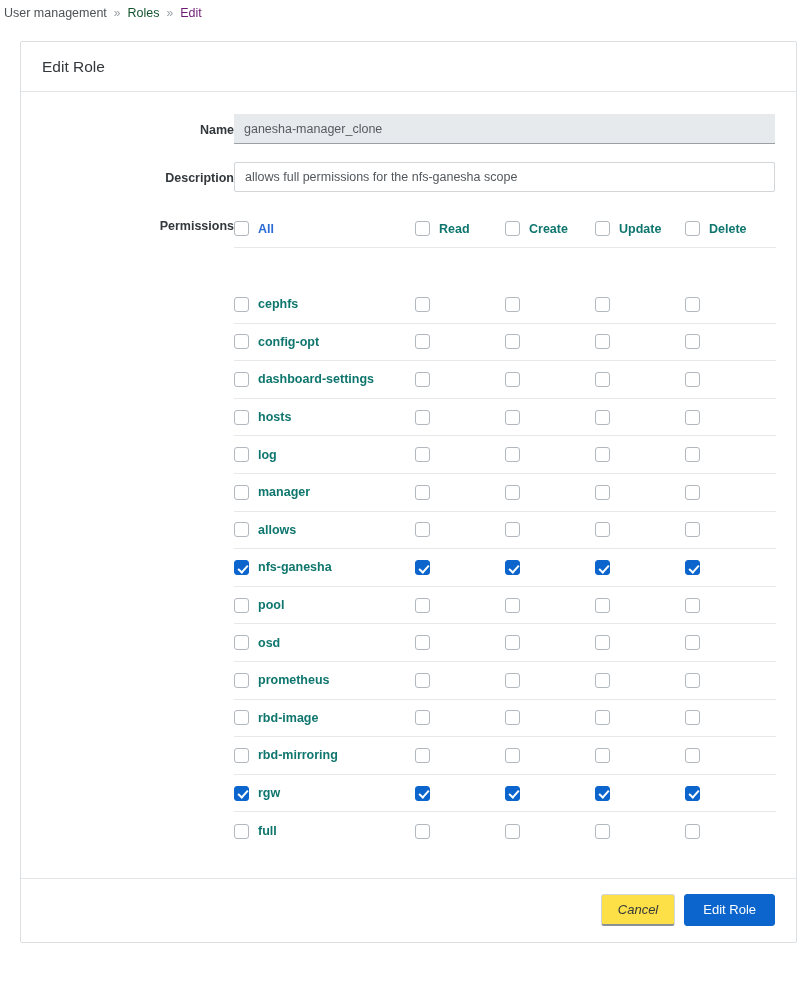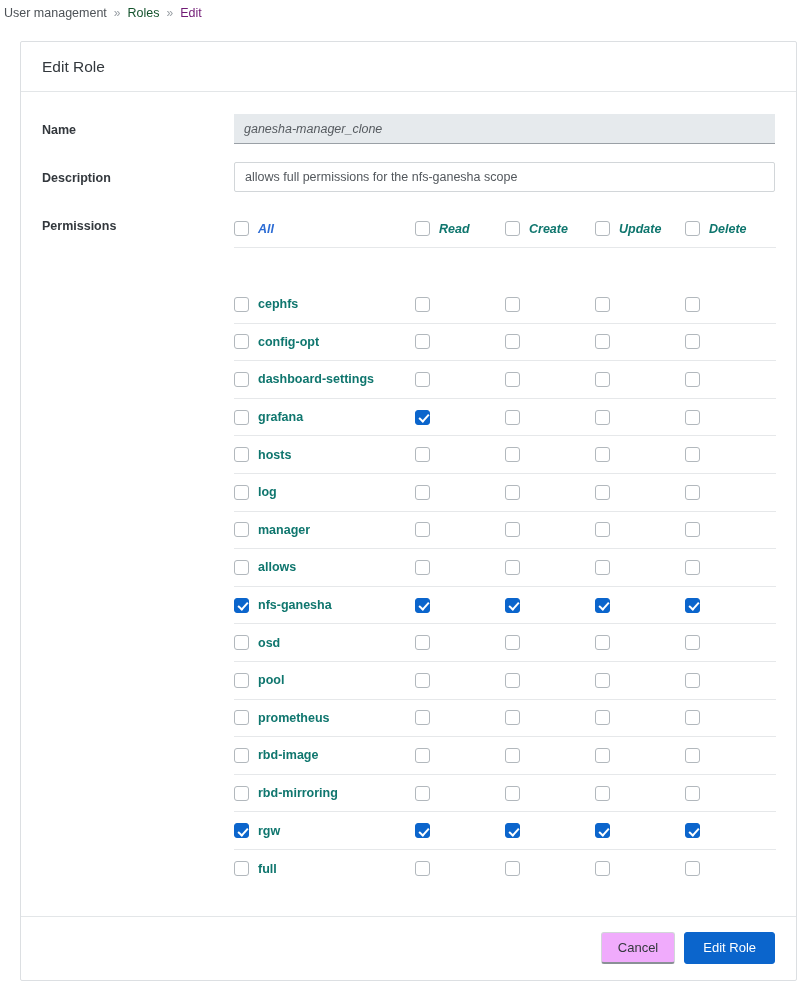--- a/index.html
+++ b/index.html
@@ -57,20 +57,21 @@
     align-items: flex-start;
     margin-bottom: 18px;
   }
   .form-label {
     width: 192px;
     flex: 0 0 192px;
     font-size: 12.5px;
     font-weight: bold;
     color: #33383d;
     padding-top: 9px;
+    text-align: right;
   }
   .form-control-wrap { flex: 1 1 auto; }
 
   .inp {
     width: 100%;
     height: 30px;
     font-size: 12.5px;
     font-family: "Liberation Sans", sans-serif;
     color: #53585d;
     padding: 0 10px;
@@ -79,35 +80,33 @@
     background: #fff;
     outline: none;
   }
   .inp.disabled {
     background: #e6eaed;
     border: none;
     border-bottom: 1px solid #9aa0a6;
     border-radius: 0;
     color: #5b6view;
     color: #565b60;
-    font-style: italic;
   }
 
   
   .perm-row {
     display: flex;
     align-items: center;
     height: 37.6px;
     border-bottom: 1px solid #e6e8ea;
   }
   .perm-row.header {
     height: 38px;
     border-bottom: 1px solid #e6e8ea;
     margin-bottom: 0;
-    font-style: italic;
   }
   .perm-row.header .cell-scope .lbl { color: #2b6bd4; font-weight: bold; }
   .perm-row.last { border-bottom: none; }
 
   .cell-scope {
     width: 181px;
     flex: 0 0 181px;
     display: flex;
     align-items: center;
     gap: 9px;
@@ -170,24 +169,25 @@
   .btn {
     font-family: "Liberation Sans", sans-serif;
     font-size: 13px;
     border-radius: 3px;
     cursor: pointer;
     height: 32px;
     padding: 0 16px;
     line-height: 30px;
   }
   .btn-secondary {
-    background: #f0abfc;
+    background: #fde047;
     border: 1px solid #d2d6d9;
     border-bottom: 2px solid #8a9096;
     color: #33383d;
+    font-style: italic;
   }
   .btn-primary {
     background: #0b65cc;
     border: 1px solid #0b65cc;
     color: #fff;
     padding: 0 18px;
   }
 </style>
 </head>
 <body>
@@ -299,38 +299,20 @@
               <div class="cell-perm">
                 <span class="cb"></span>
               </div>
               <div class="cell-perm wide">
                 <span class="cb"></span>
               </div>
             </div>
             <div class="perm-row">
               <div class="cell-scope">
                 <span class="cb"></span>
-                <span class="lbl">grafana</span>
-              </div>
-              <div class="cell-perm">
-                <span class="cb checked"></span>
-              </div>
-              <div class="cell-perm">
-                <span class="cb"></span>
-              </div>
-              <div class="cell-perm">
-                <span class="cb"></span>
-              </div>
-              <div class="cell-perm wide">
-                <span class="cb"></span>
-              </div>
-            </div>
-            <div class="perm-row">
-              <div class="cell-scope">
-                <span class="cb"></span>
                 <span class="lbl">hosts</span>
               </div>
               <div class="cell-perm">
                 <span class="cb"></span>
               </div>
               <div class="cell-perm">
                 <span class="cb"></span>
               </div>
               <div class="cell-perm">
                 <span class="cb"></span>
@@ -407,39 +389,39 @@
               <div class="cell-perm">
                 <span class="cb checked"></span>
               </div>
               <div class="cell-perm wide">
                 <span class="cb checked"></span>
               </div>
             </div>
             <div class="perm-row">
               <div class="cell-scope">
                 <span class="cb"></span>
+                <span class="lbl">pool</span>
+              </div>
+              <div class="cell-perm">
+                <span class="cb"></span>
+              </div>
+              <div class="cell-perm">
+                <span class="cb"></span>
+              </div>
+              <div class="cell-perm">
+                <span class="cb"></span>
+              </div>
+              <div class="cell-perm wide">
+                <span class="cb"></span>
+              </div>
+            </div>
+            <div class="perm-row">
+              <div class="cell-scope">
+                <span class="cb"></span>
                 <span class="lbl">osd</span>
-              </div>
-              <div class="cell-perm">
-                <span class="cb"></span>
-              </div>
-              <div class="cell-perm">
-                <span class="cb"></span>
-              </div>
-              <div class="cell-perm">
-                <span class="cb"></span>
-              </div>
-              <div class="cell-perm wide">
-                <span class="cb"></span>
-              </div>
-            </div>
-            <div class="perm-row">
-              <div class="cell-scope">
-                <span class="cb"></span>
-                <span class="lbl">pool</span>
               </div>
               <div class="cell-perm">
                 <span class="cb"></span>
               </div>
               <div class="cell-perm">
                 <span class="cb"></span>
               </div>
               <div class="cell-perm">
                 <span class="cb"></span>
               </div>

